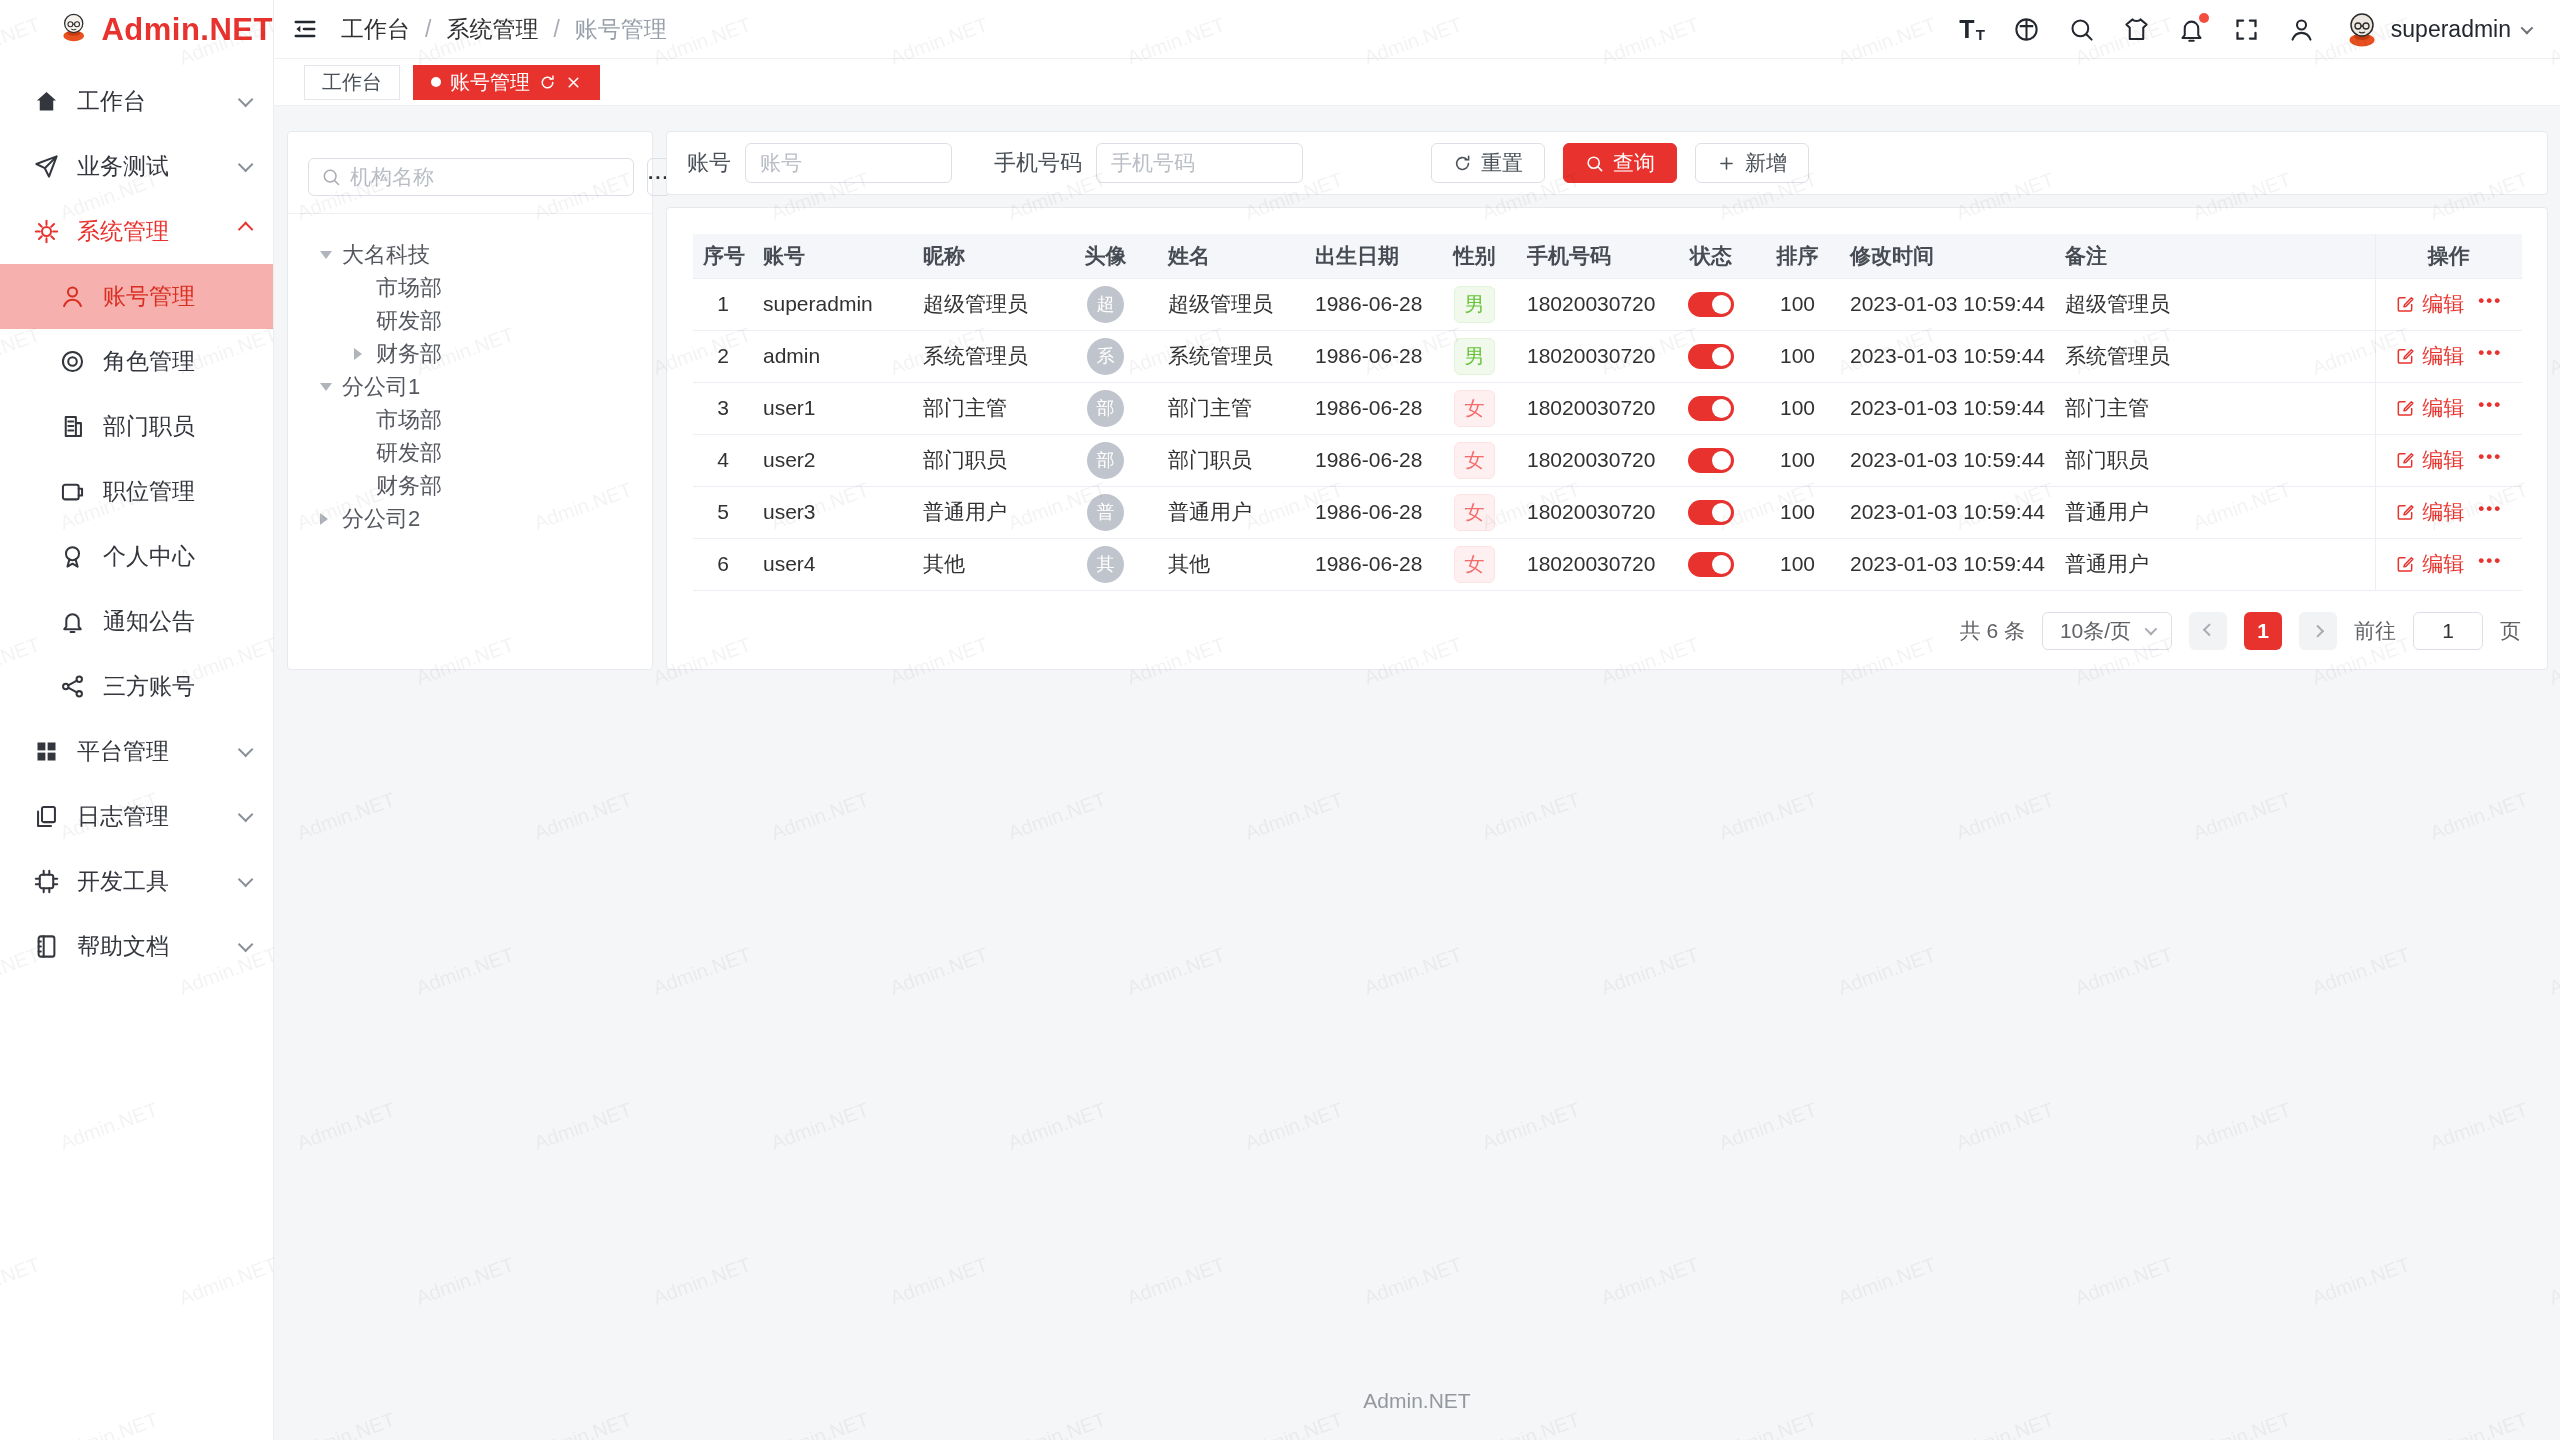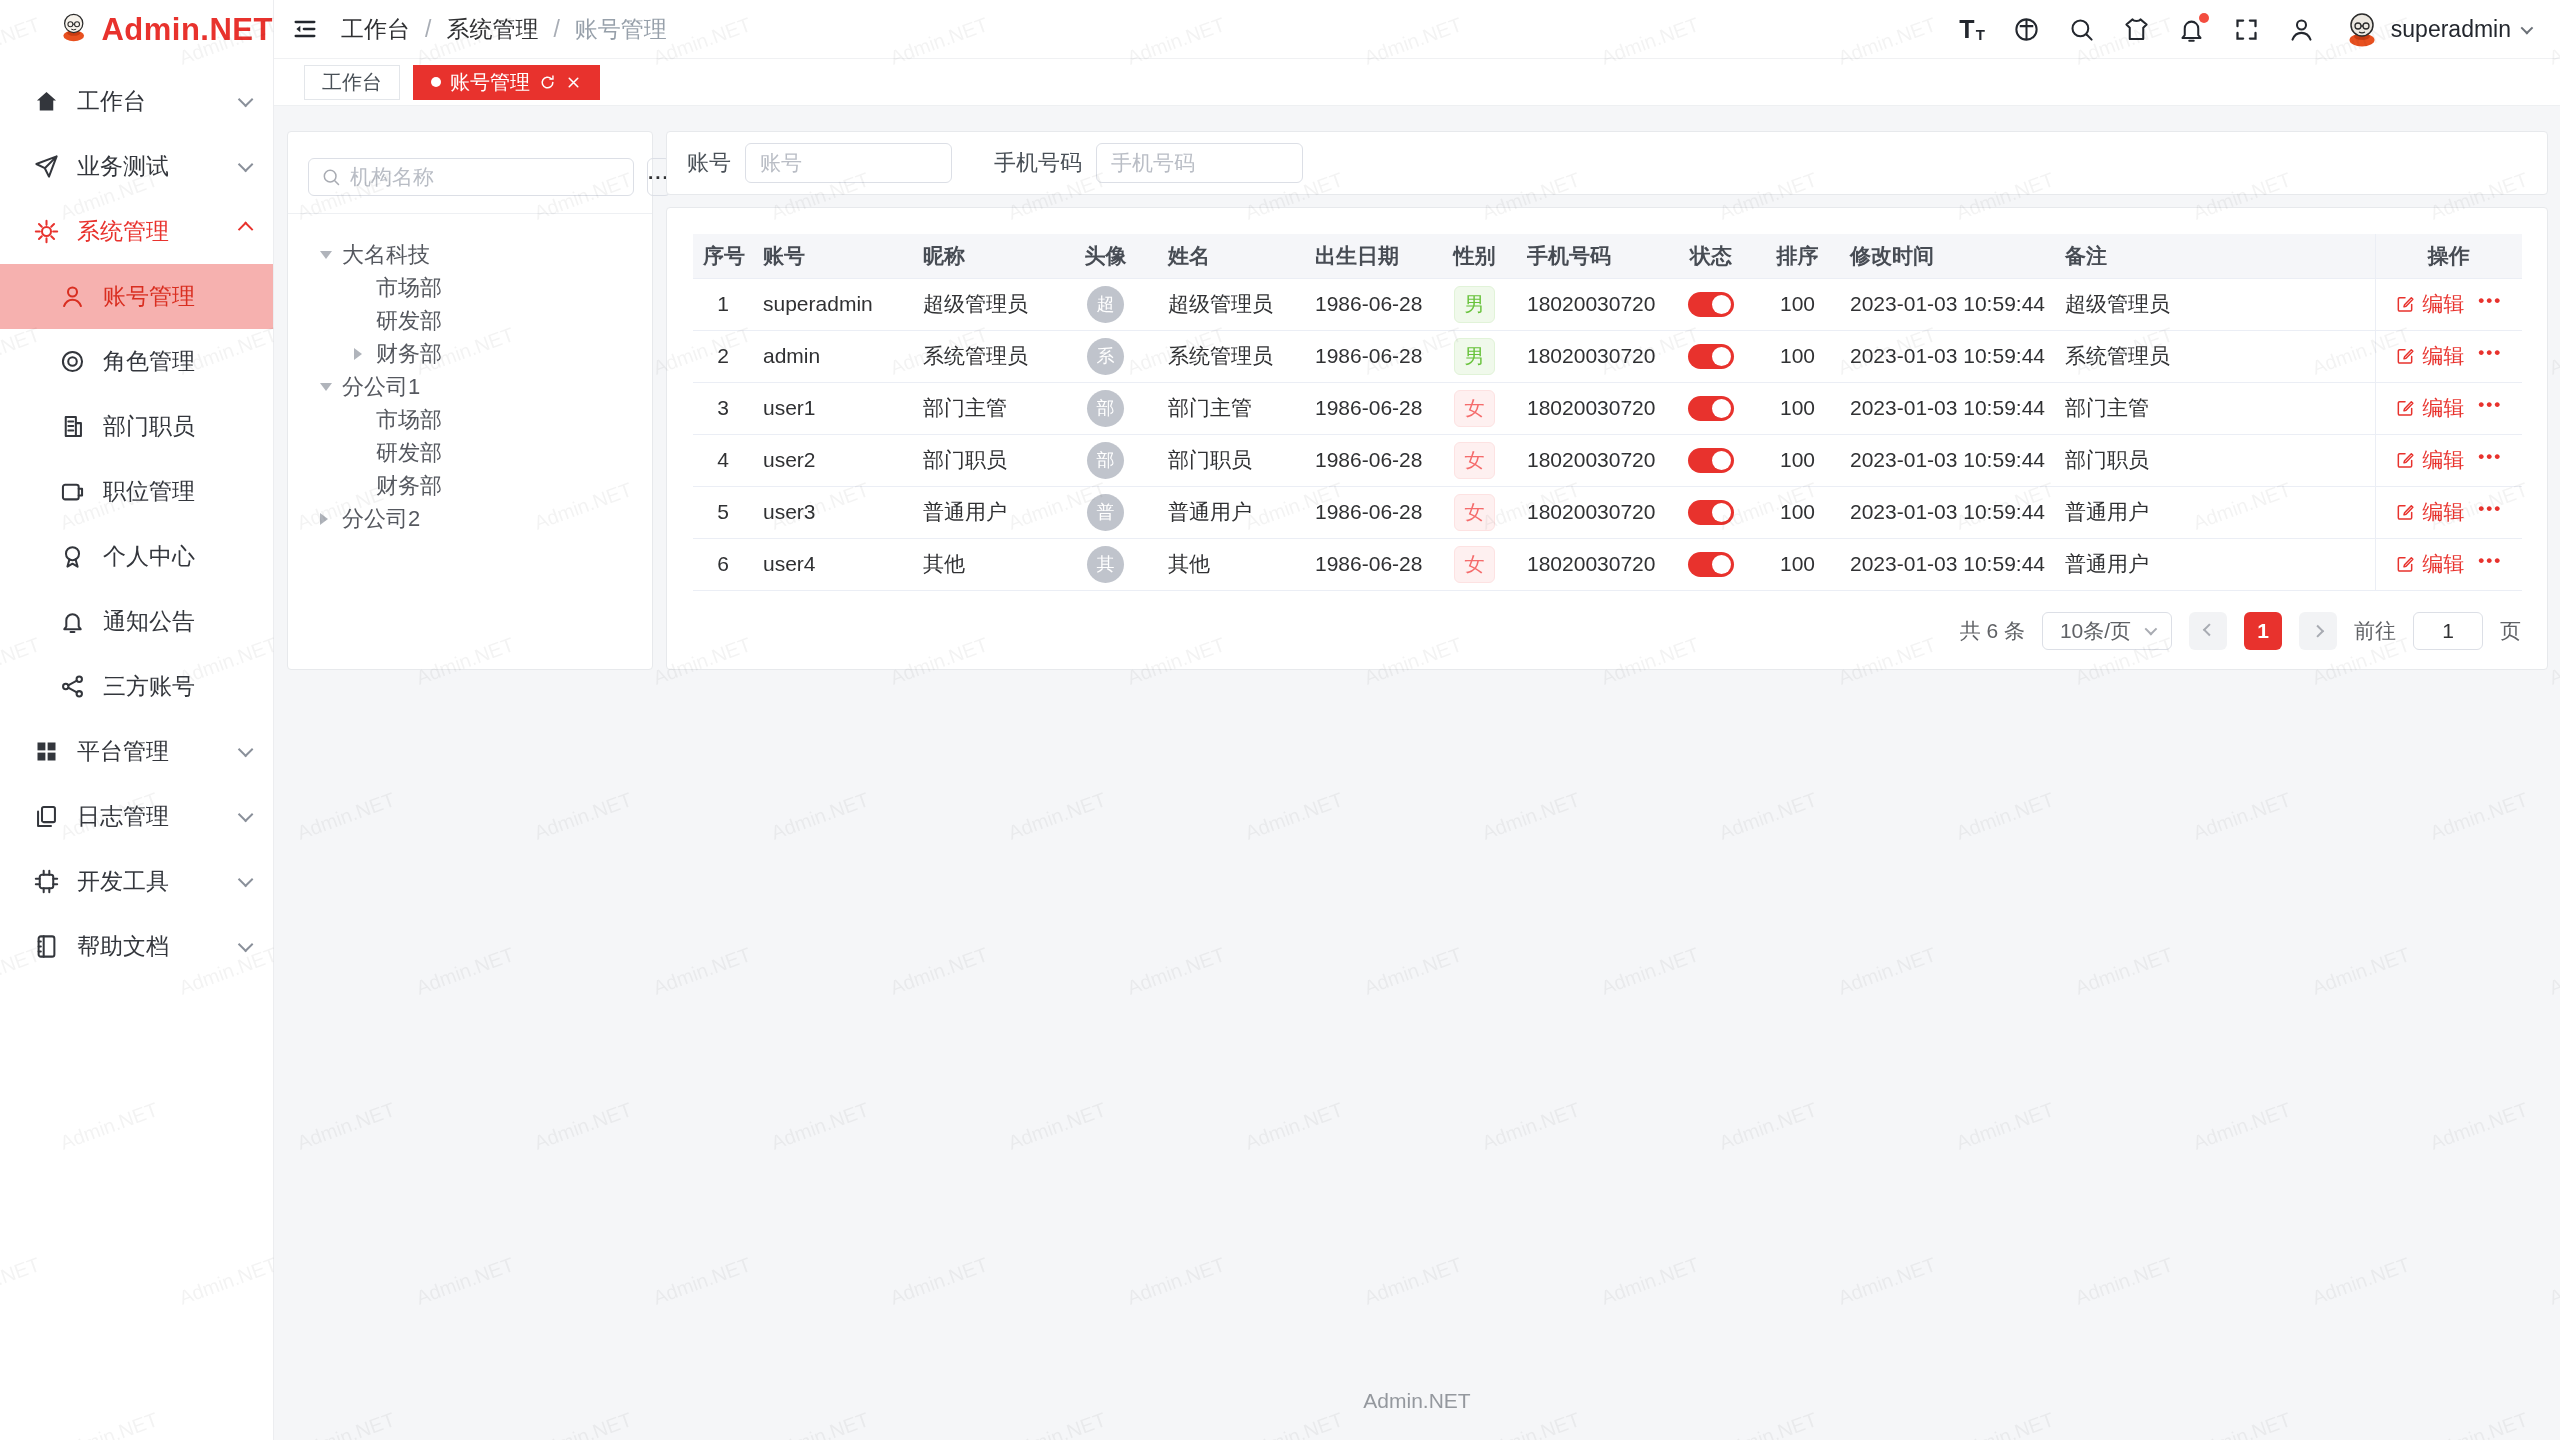--- a/index.html
+++ b/index.html
@@ -413,20 +413,42 @@
         </div>
     </section>
 
     <div class="right-col">
 
       <section class="card search-card">
         <span class="form-label">账号</span>
         <input class="form-input" type="text" placeholder="账号" style="">
         <span class="form-label second">手机号码</span>
         <input class="form-input" type="text" placeholder="手机号码" style="">
+        <div class="btn-group">
+          <button class="btn">
+            <svg viewBox="0 0 24 24" fill="none" stroke="currentColor" stroke-width="2" stroke-linecap="round">
+                <path d="M19.5 12a7.5 7.5 0 1 1-2.2-5.3"></path>
+                <path d="M19.7 2.8v4.4h-4.4"></path>
+              </svg>
+            <span>重置</span>
+          </button>
+          <button class="btn primary">
+            <svg viewBox="0 0 24 24" fill="none" stroke="currentColor" stroke-width="2" stroke-linecap="round">
+                <circle cx="11" cy="11" r="7"></circle>
+                <path d="M16.5 16.5L21 21"></path>
+              </svg>
+            <span>查询</span>
+          </button>
+          <button class="btn">
+            <svg viewBox="0 0 24 24" fill="none" stroke="currentColor" stroke-width="2" stroke-linecap="round">
+                <path d="M12 5v14M5 12h14"></path>
+              </svg>
+            <span>新增</span>
+          </button>
+        </div>
       </section>
 
       <section class="card table-card">
         <table>
           <colgroup>
               <col style="width: 60px;">
               <col style="width: 160px;">
               <col style="width: 140px;">
               <col style="width: 105px;">
               <col style="width: 147px;">

